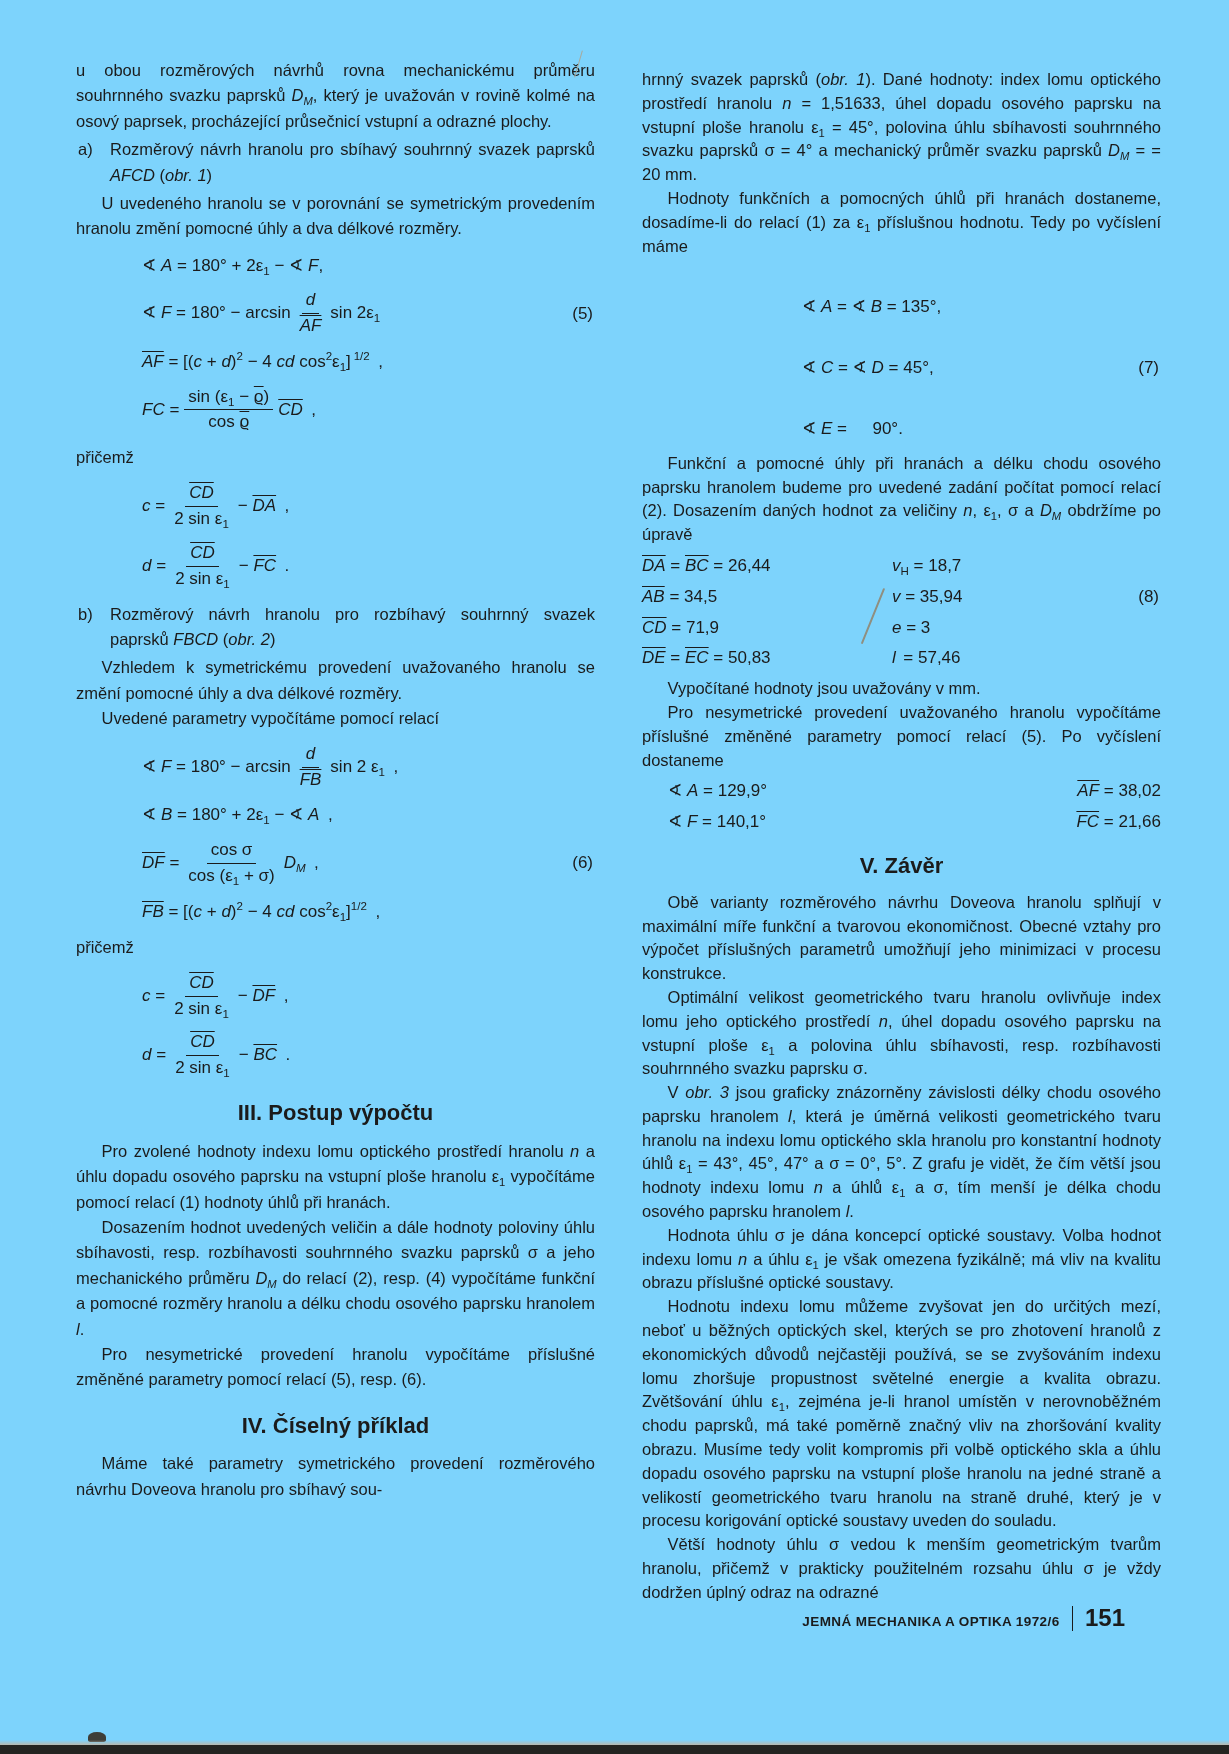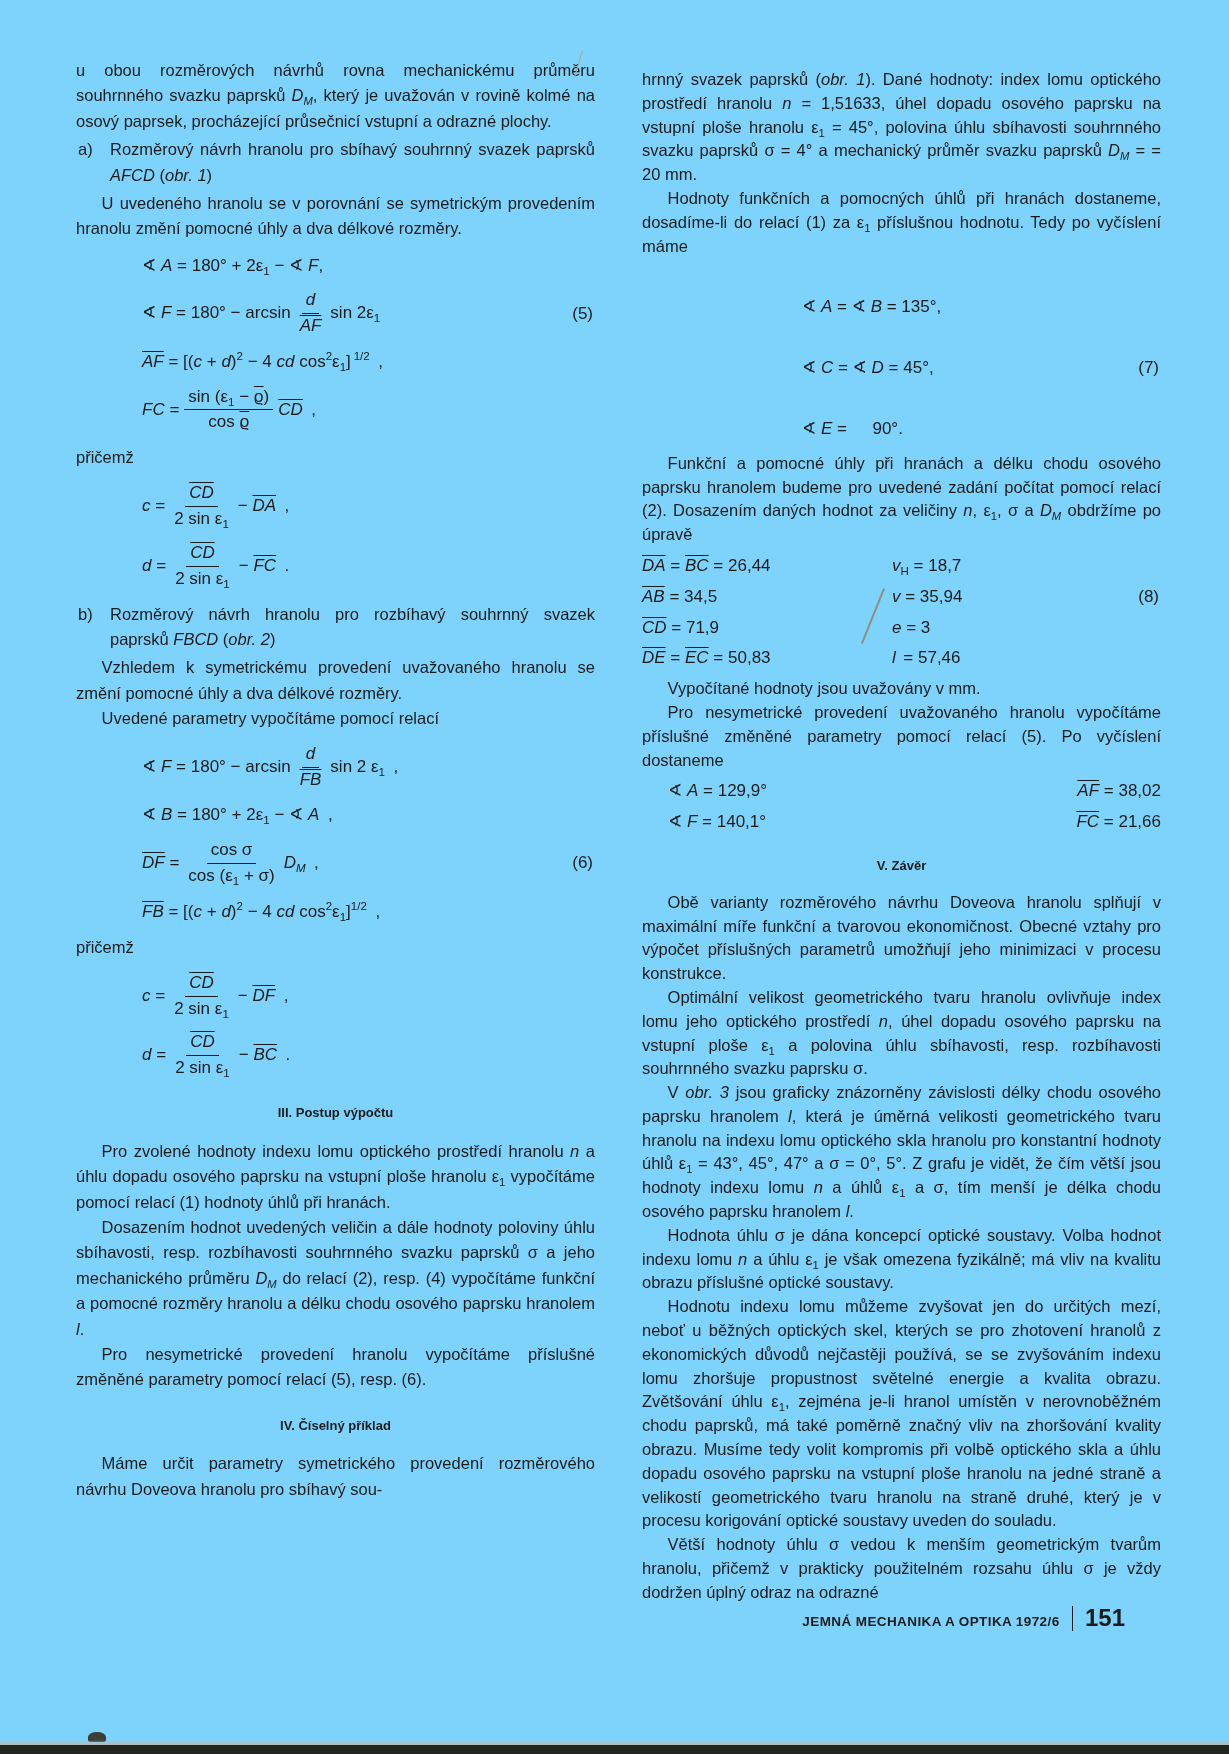--- a/index.html
+++ b/index.html
@@ -12,21 +12,21 @@
     overflow:hidden;
   }
   .col { position:absolute; width:519px; text-align:justify; }
   .col-left  { left:76px;  top:58px; font-size:16.5px; line-height:25.4px; }
   .col-right { left:642px; top:68px; font-size:16.5px; line-height:23.8px; }
   .para { margin:0; text-indent:1.55em; }
   .noindent { text-indent:0; }
   .subhead-italic { font-style:italic; margin:15px 0 10px; text-indent:0; }
   .item { position:relative; padding-left:34px; margin:3px 0; }
   .item .lbl { position:absolute; left:2px; }
-  .sec-heading { font-weight:bold; text-align:center; margin:20px 0 13px; font-size:13px; text-indent:0; }
+  .sec-heading { font-weight:bold; text-align:center; margin:20px 0 13px; font-size:22px; text-indent:0; }
   .eqrow { position:relative; margin:11px 0; font-size:17px; text-align:left; }
   .eqindent { margin-left:66px; }
   .eqindent-wide { margin-left:160px;margin-top:37px; }
   .eqnum { position:absolute; right:2px; top:50%; transform:translateY(-50%); }
   .frac { display:inline-flex; flex-direction:column; align-items:center;
           vertical-align:middle; margin:0 5px; line-height:1.35; text-align:center; }
   .fnum { border-bottom:1px solid #1b1b1b; padding:0 4px 1px; }
   .fden { padding:1px 4px 0; }
   .ol { text-decoration:overline; }
   sub,sup { font-size:68%; line-height:0; }
@@ -161,21 +161,21 @@
           </span><span>− <span class="ol"><i>BC</i></span> .</span>
       </div>
     </div>
 
     <p class="sec-heading">III. Postup výpočtu</p>
     <p class="para">Pro zvolené hodnoty indexu lomu optického prostředí hranolu <i>n</i> a úhlu dopadu osového paprsku na vstupní ploše hranolu ε<sub>1</sub> vypočítáme pomocí relací (1) hodnoty úhlů při hranách.</p>
     <p class="para">Dosazením hodnot uvedených veličin a dále hodnoty poloviny úhlu sbíhavosti, resp. rozbíhavosti souhrnného svazku paprsků σ a jeho mechanického průměru <i>D</i><sub><i>M</i></sub> do relací (2), resp. (4) vypočítáme funkční a pomocné rozměry hranolu a délku chodu osového paprsku hranolem <i>l</i>.</p>
     <p class="para">Pro nesymetrické provedení hranolu vypočítáme příslušné změněné parametry pomocí relací (5), resp. (6).</p>
 
     <p class="sec-heading">IV. Číselný příklad</p>
-    <p class="para">Máme určit parametry symetrického provedení rozměrového návrhu Doveova hranolu pro sbíhavý sou-</p>
+    <p class="para">Máme také parametry symetrického provedení rozměrového návrhu Doveova hranolu pro sbíhavý sou-</p>
   </div>
 
   <div class="col col-right">
     <p class="para noindent">hrnný svazek paprsků (<i>obr. 1</i>). Dané hodnoty: index lomu optického prostředí hranolu <i>n</i> = 1,51633, úhel dopadu osového paprsku na vstupní ploše hranolu ε<sub>1</sub> = 45°, polovina úhlu sbíhavosti souhrnného svazku paprsků σ = 4° a mechanický průměr svazku paprsků <i>D</i><sub><i>M</i></sub> = = 20 mm.</p>
     <p class="para">Hodnoty funkčních a pomocných úhlů při hranách dostaneme, dosadíme-li do relací (1) za ε<sub>1</sub> příslušnou hodnotu. Tedy po vyčíslení máme</p>
 
     <div class="eqrow">
       <div class="eqindent-wide"><span>∢ <i>A</i> = ∢ <i>B</i> = 135°,</span></div>
     </div>
     <div class="eqrow">

